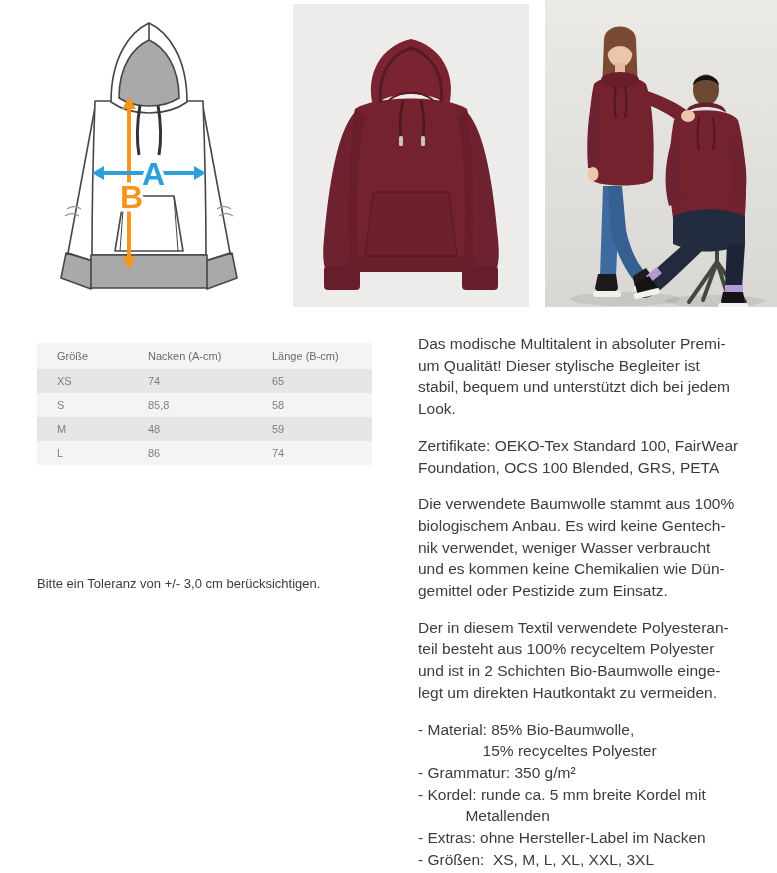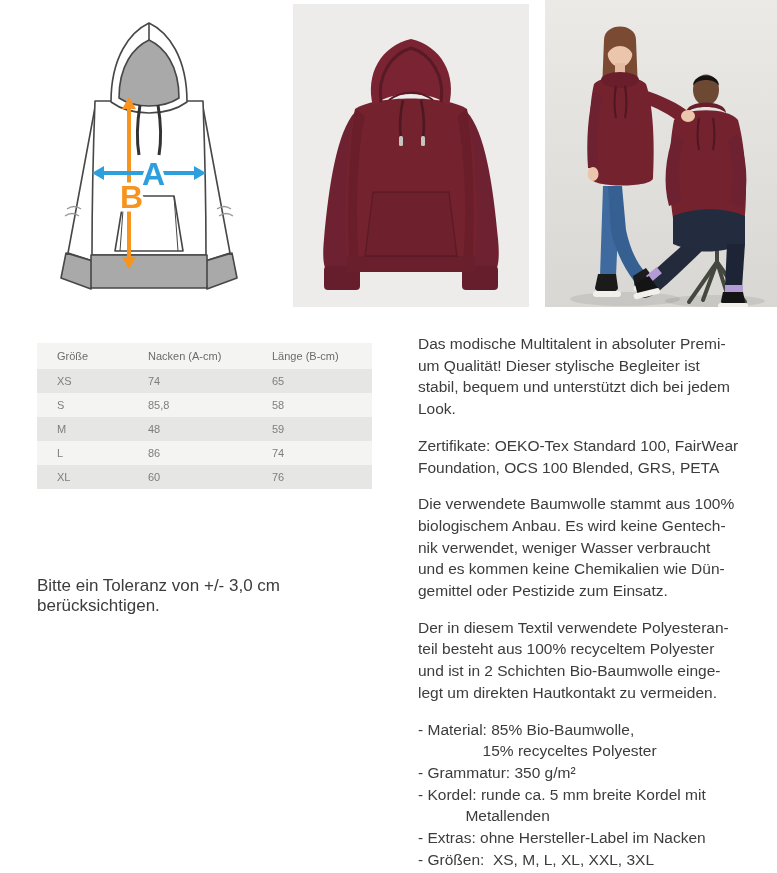--- a/index.html
+++ b/index.html
@@ -18,21 +18,21 @@
   .size-table-wrap { position:absolute; left:37px; top:343px; width:335px; }
   table.size-table { width:335px; border-collapse:collapse; font-size:11px; }
   table.size-table th { font-weight:400; text-align:left; color:#6b6b6b;
       background:#f4f4f2; height:26px; }
   table.size-table td { color:#7e7e7e; height:24px; }
   table.size-table th:first-child, table.size-table td:first-child { padding-left:20px; }
   table.size-table tbody tr:nth-child(odd)  { background:#e6e6e4; }
   table.size-table tbody tr:nth-child(even) { background:#f4f4f2; }
 
   .tolerance { position:absolute; left:37px; top:576px; width:360px;
-      font-size:17px; color:#3c3c3c; }
+      font-size:13px; color:#3c3c3c; }
 
   
   .description { position:absolute; left:418px; top:333px; width:362px;
       font-size:15.5px; line-height:21.7px; color:#3c3c3c; }
   .description .para { white-space:pre-wrap; margin-bottom:15px; }
 </style>
 </head>
 <body>
 
 <div class="page">
@@ -214,25 +214,20 @@
           </tr>
           <tr>
             <td>M</td>
             <td>48</td>
             <td>59</td>
           </tr>
           <tr>
             <td>L</td>
             <td>86</td>
             <td>74</td>
-          </tr>
-          <tr>
-            <td>XL</td>
-            <td>60</td>
-            <td>76</td>
           </tr>
         </tbody>
     </table>
   </div>
 
   <p class="tolerance">Bitte ein Toleranz von +/- 3,0 cm berücksichtigen.</p>
 
   <div class="description">
       <div class="para">Das modische Multitalent in absoluter Premi-
 um Qualität! Dieser stylische Begleiter ist

